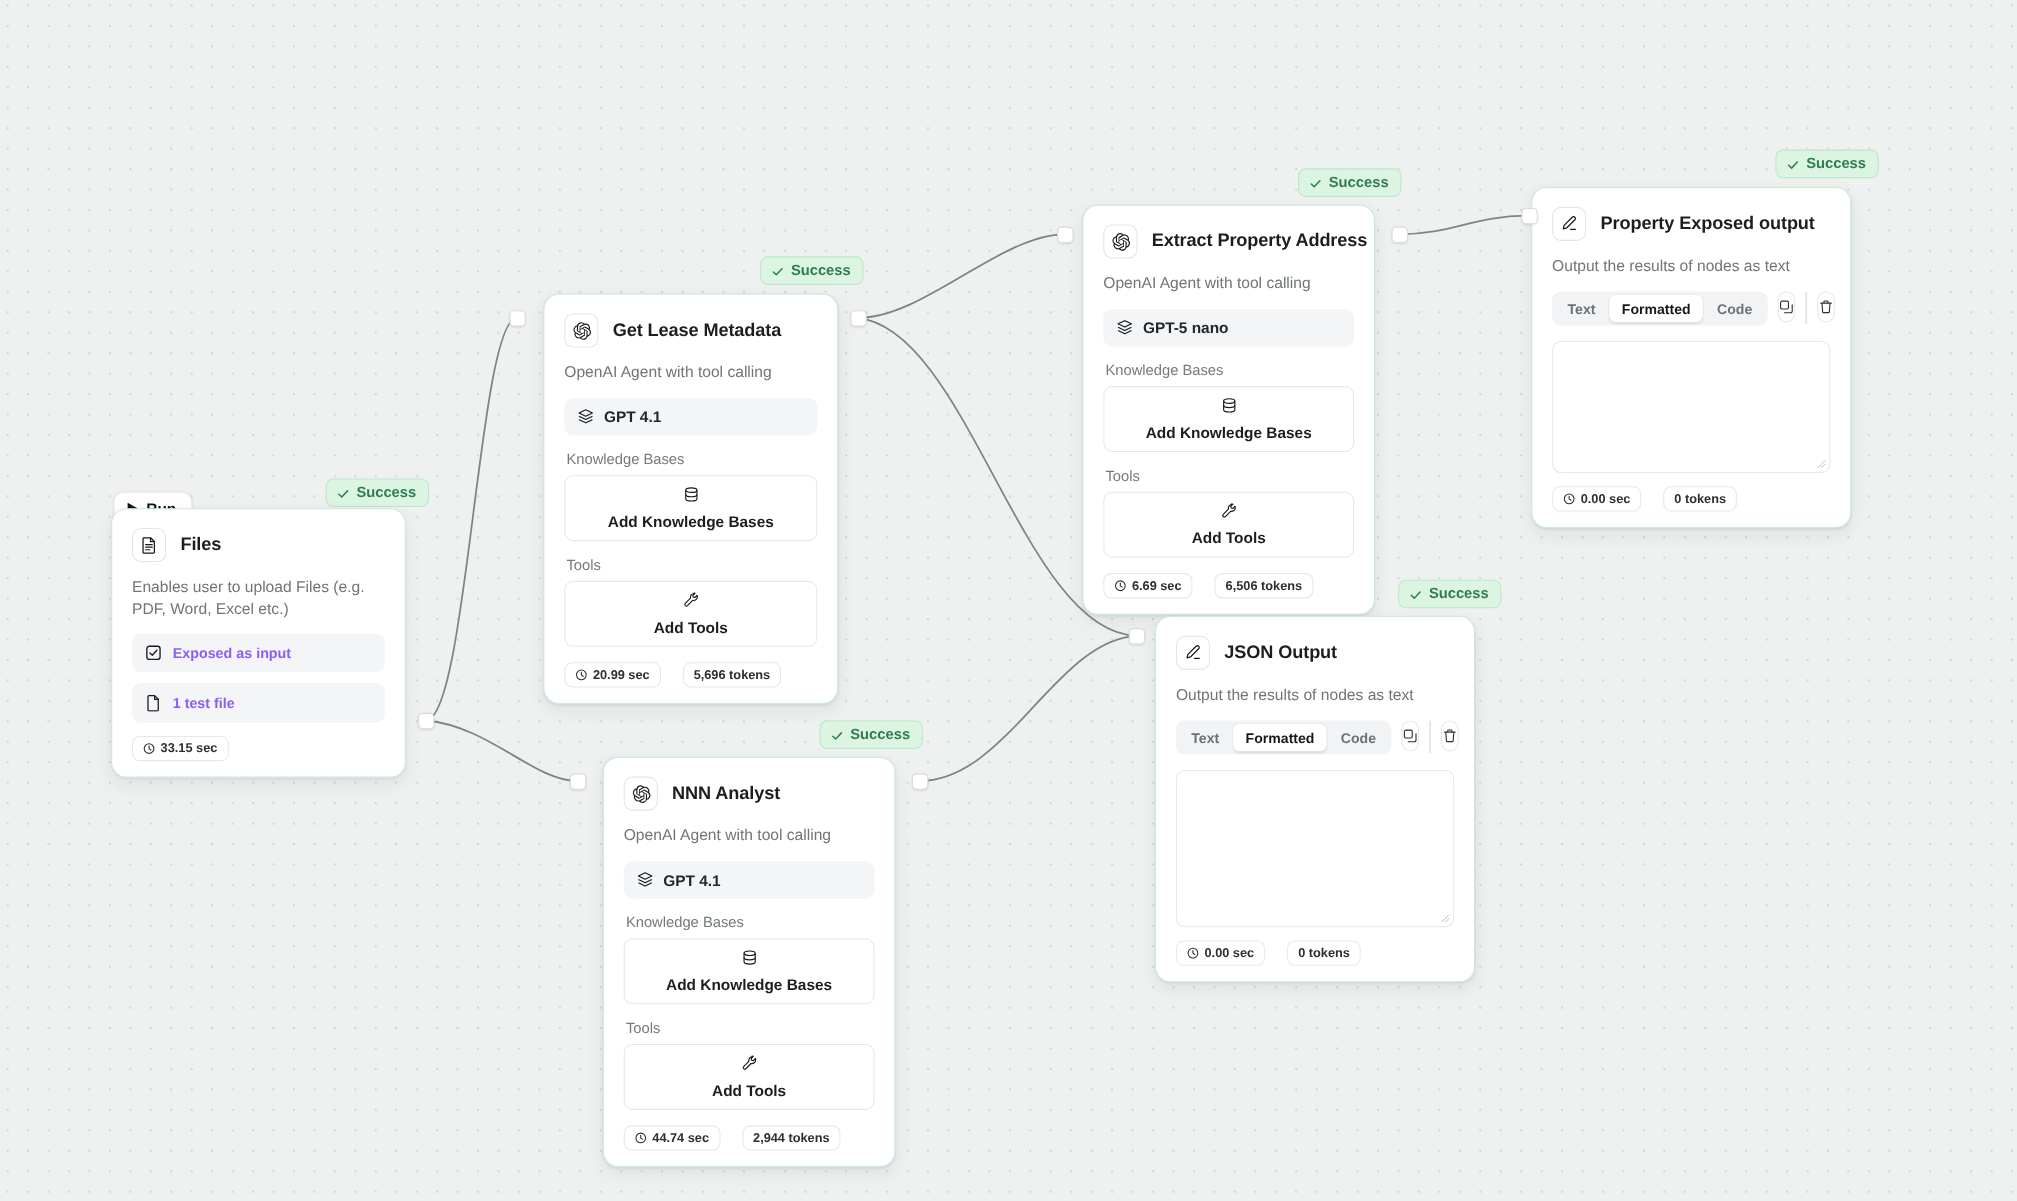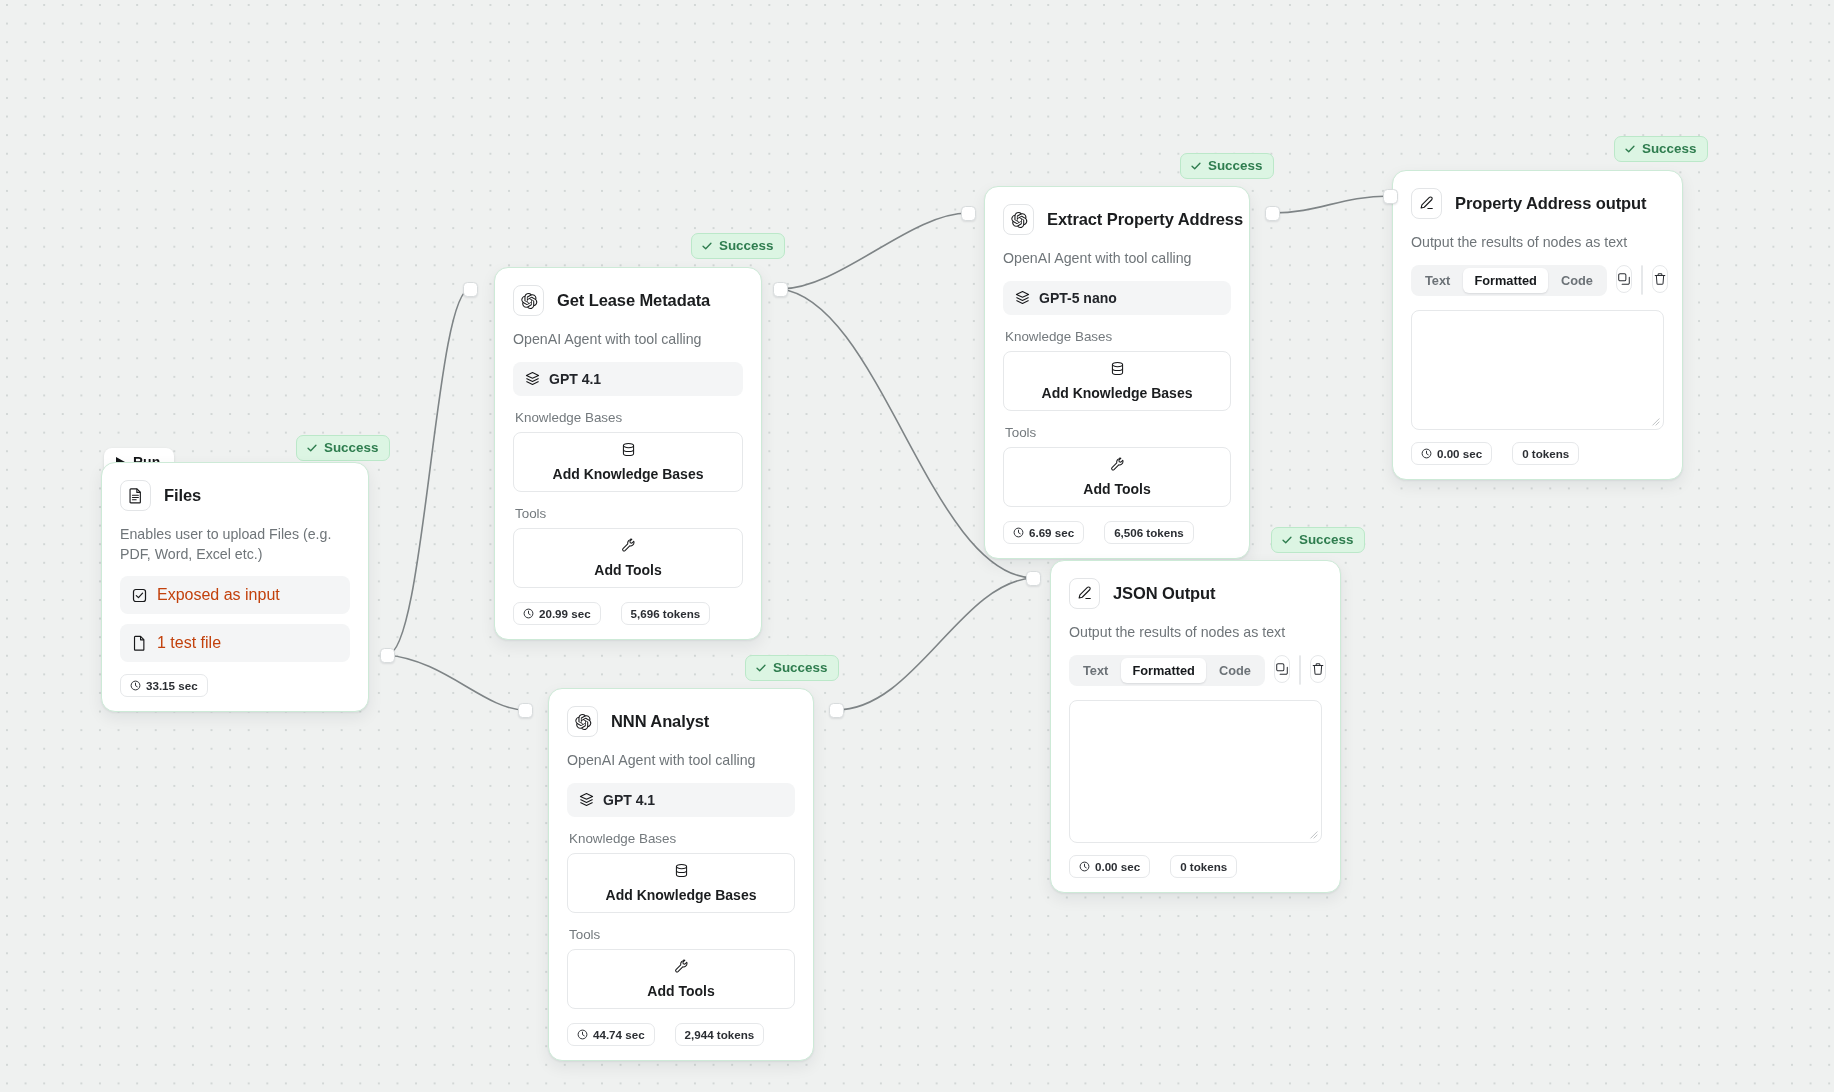--- a/index.html
+++ b/index.html
@@ -93,42 +93,43 @@
     cursor: pointer;
     flex-direction: column;
   }
   .ghost-btn:last-child { margin-bottom: 0; }
 
   .list-row {
     display: flex; align-items: center; gap: 10px;
     background: #f4f5f6;
     border-radius: 8px;
     padding: 10px 12px;
-    font-size: 16px;
-    color: #c2410c;
+    font-size: 13px;
+    color: #8b5cf6;
     margin-bottom: 10px;
+    font-weight: bold;
   }
 
   .meta-row { display: flex; gap: 20px; align-items: center; margin-top: 12px; }
   .pill {
     display: inline-flex; align-items: center; gap: 5px;
     border: 1px solid #e6e8ea;
     border-radius: 7px;
     background: #fff;
     padding: 4px 9px;
     font-size: 11.6px;
     font-weight: 700;
     color: #2b2e33;
     white-space: nowrap;
   }
 
   
   .badge {
     position: absolute;
-    display: inline-flex; align-items: center; gap: 6px;
+    display: inline-flex; align-items: flex-end; gap: 6px;
     background: #dcf5e3;
     border: 1px solid #bbe8c9;
     color: #2f7d4f;
     border-radius: 7px;
     padding: 4px 11px 5px 9px;
     font-size: 13.4px;
     font-weight: 600;
     white-space: nowrap;
   }
 
@@ -418,21 +419,21 @@
 
   <div class="node" style="left:1392px; top:170px; width:291px;">
     <div class="node-inner">
       <div class="node-head">
         <div class="node-ico">
           <svg width="17" height="17" viewBox="0 0 20 20">
             <path d="M13.4 2.9 a1.9 1.9 0 0 1 2.7 2.7 L7.3 14.4 l-3.6.9 .9-3.6 Z" fill="none" stroke="#18191b" stroke-width="1.3" stroke-linejoin="round"></path>
             <path d="M11.6 15.8 h5.2" stroke="#18191b" stroke-width="1.3" stroke-linecap="round"></path>
           </svg>
         </div>
-        <div class="node-title">Property Address output</div>
+        <div class="node-title">Property Exposed output</div>
       </div>
 
       <p class="node-sub">Output the results of nodes as text</p>
 
       <div class="seg-row">
         <div class="seg">
           <div>Text</div>
           <div class="on">Formatted</div>
           <div>Code</div>
         </div>

